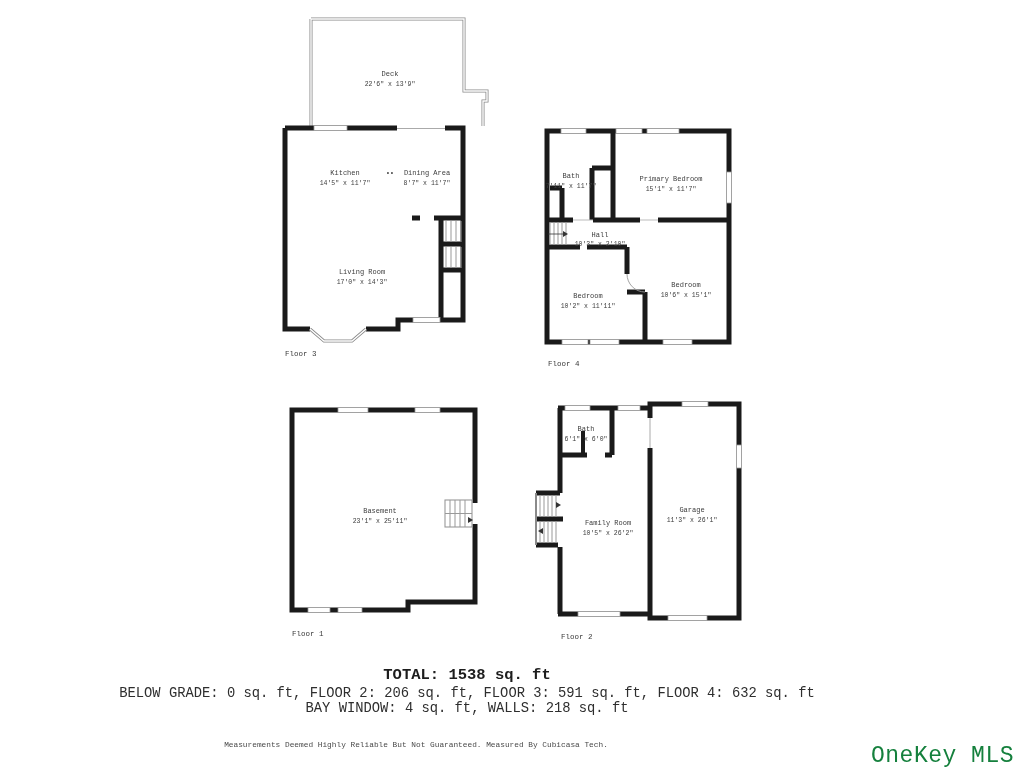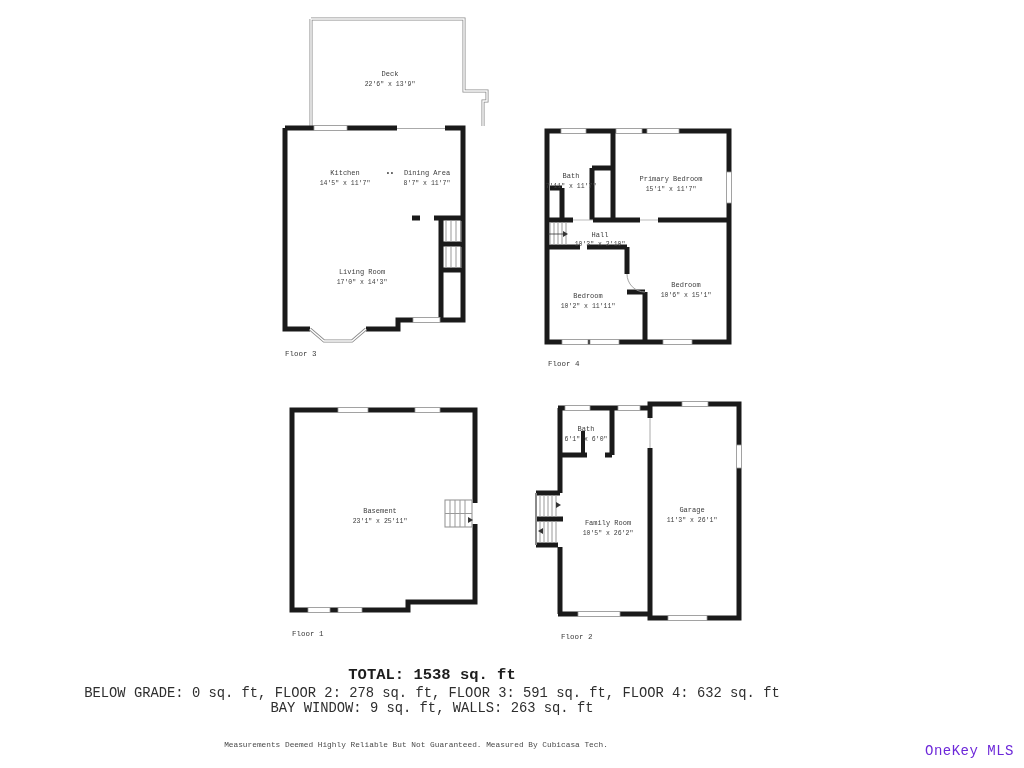--- a/index.html
+++ b/index.html
@@ -2,26 +2,26 @@
 <html><head>
 <meta charset="utf-8">
 <style>
   html,body{margin:0;padding:0;background:#e9e9e9;}
   #page{position:relative;width:1024px;height:768px;background:#ffffff;overflow:hidden;
         font-family:Liberation Mono, monospace;}
   #plan-svg{position:absolute;left:0;top:0;}
   .room-name{font-size:7px;fill:#3d3d3d;}
   .room-dims{font-size:6.5px;fill:#3d3d3d;}
   .floor-caption{font-size:7.5px;fill:#3a3a3a;}
-  .summary{position:absolute;left:0;top:666px;width:864px;text-align:center;color:#2c2c2c;}
+  .summary{position:absolute;left:0;top:666px;width:864px;text-align:center;color:#2c2c2c;padding-left:35px;}
   .summary-total{font-size:15.5px;font-weight:700;color:#1d1d1d;margin-bottom:3px;}
   .summary-line{font-size:13.8px;line-height:14.6px;color:#2e2e2e;}
   .disclaimer{position:absolute;left:0;top:741px;width:832px;text-align:center;
               font-size:7.8px;color:#4a4a4a;}
-  .watermark{position:absolute;right:10px;top:743px;font-size:14px;color:#6d28d9;
+  .watermark{position:absolute;right:10px;top:743px;font-size:23px;color:#15803d;
              letter-spacing:0.5px;}
 </style>
 </head>
 <body>
 
 <div id="page">
 
   <svg id="plan-svg" width="1024" height="768" viewBox="0 0 1024 768">
 
     <g>
@@ -164,20 +164,20 @@
       <text class="room-name" text-anchor="middle" x="608" y="525">Family Room</text>
       <text class="room-dims" text-anchor="middle" x="608" y="535">10'5" x 26'2"</text>
       <text class="room-name" text-anchor="middle" x="692" y="512">Garage</text>
       <text class="room-dims" text-anchor="middle" x="692" y="522">11'3" x 26'1"</text>
       <text class="floor-caption" x="561" y="639">Floor 2</text>
     </g>
   </svg>
 
   <div class="summary">
     <div class="summary-total">TOTAL: 1538 sq. ft</div>
-    <div class="summary-line">BELOW GRADE: 0 sq. ft, FLOOR 2: 278 sq. ft, FLOOR 3: 591 sq. ft, FLOOR 4: 632 sq. ft</div>
-    <div class="summary-line">BAY WINDOW: 9 sq. ft, WALLS: 263 sq. ft</div>
+    <div class="summary-line">BELOW GRADE: 0 sq. ft, FLOOR 2: 206 sq. ft, FLOOR 3: 591 sq. ft, FLOOR 4: 632 sq. ft</div>
+    <div class="summary-line">BAY WINDOW: 4 sq. ft, WALLS: 218 sq. ft</div>
   </div>
 
   <div class="disclaimer">Measurements Deemed Highly Reliable But Not Guaranteed. Measured By Cubicasa Tech.</div>
 
   <div class="watermark">OneKey MLS</div>
 </div>
 
 </body></html>

